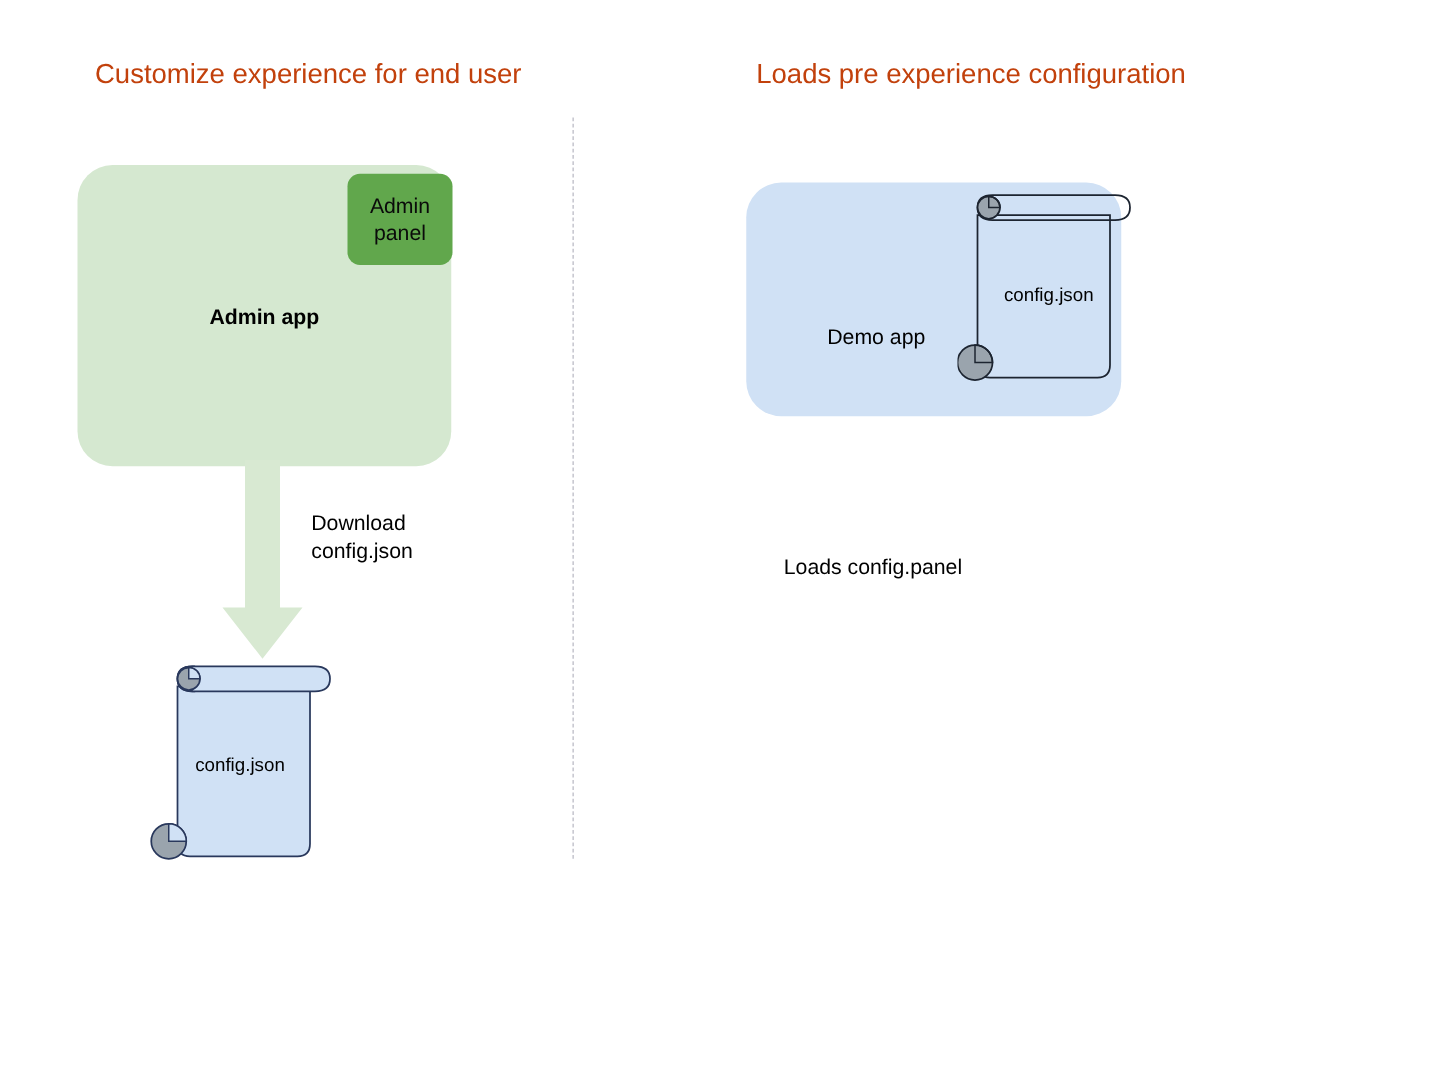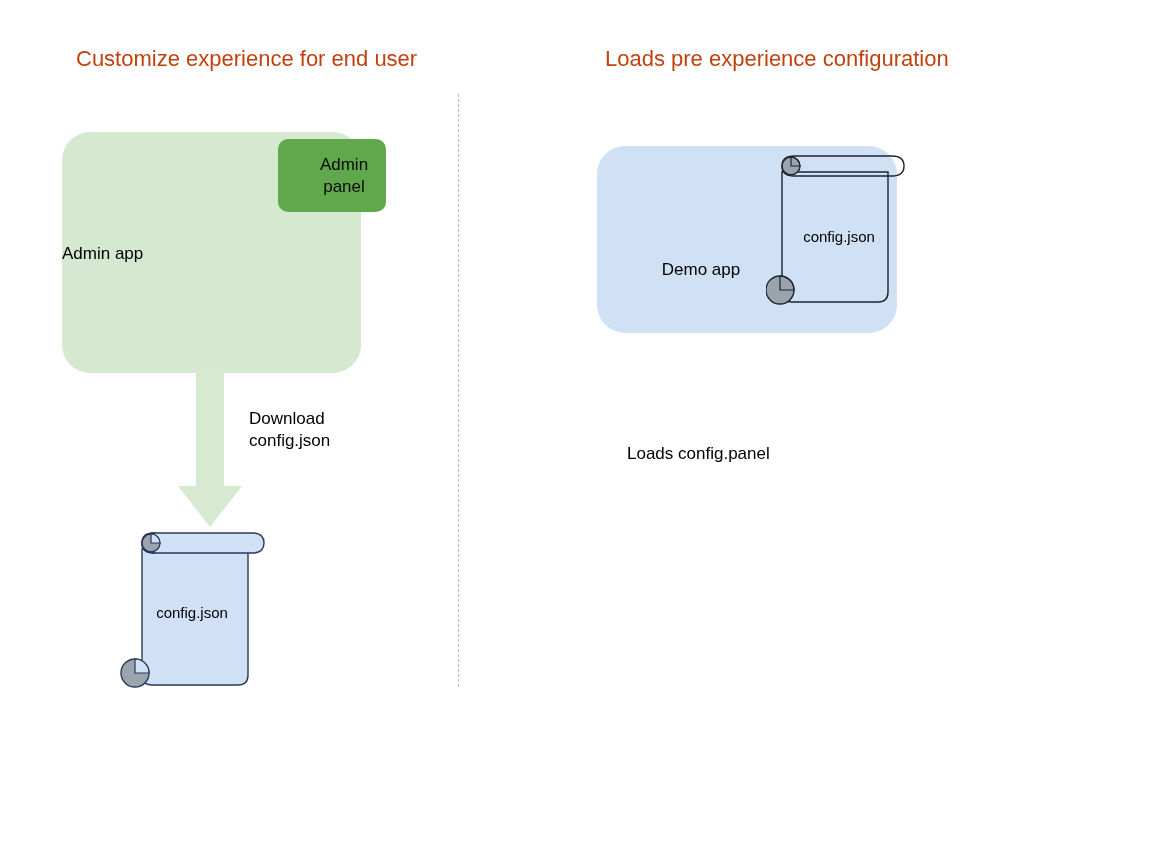--- a/index.html
+++ b/index.html
@@ -53,40 +53,39 @@
     background: #d0e1f5;
   }
 
   .app-title {
     position: absolute;
     font-size: 17px;
     line-height: 22px;
     color: #000000;
     white-space: pre;
   }
-  .app-title-green { left: 0; right: 0; top: 111px; text-align: left; }
+  .app-title-green { left: 0; right: 0; top: 111px; text-align: center; font-weight: bold; }
   .app-title-blue  { left: 0; width: 208px; top: 113px; text-align: center; }
 
   
   .admin-panel {
     position: absolute;
     left: 278px;
     top: 139px;
     width: 84px;
     height: 73px;
     background: #61a74c;
     border-radius: 10px;
     display: flex;
     align-items: center;
     justify-content: center;
     text-align: center;
     font-size: 17px;
     line-height: 22px;
     color: #0a0a0a;
-    padding-left: 24px;
   }
 
   
   .arrow-svg {
     position: absolute;
     left: 160px;
     top: 368px;
     width: 100px;
     height: 165px;
   }

